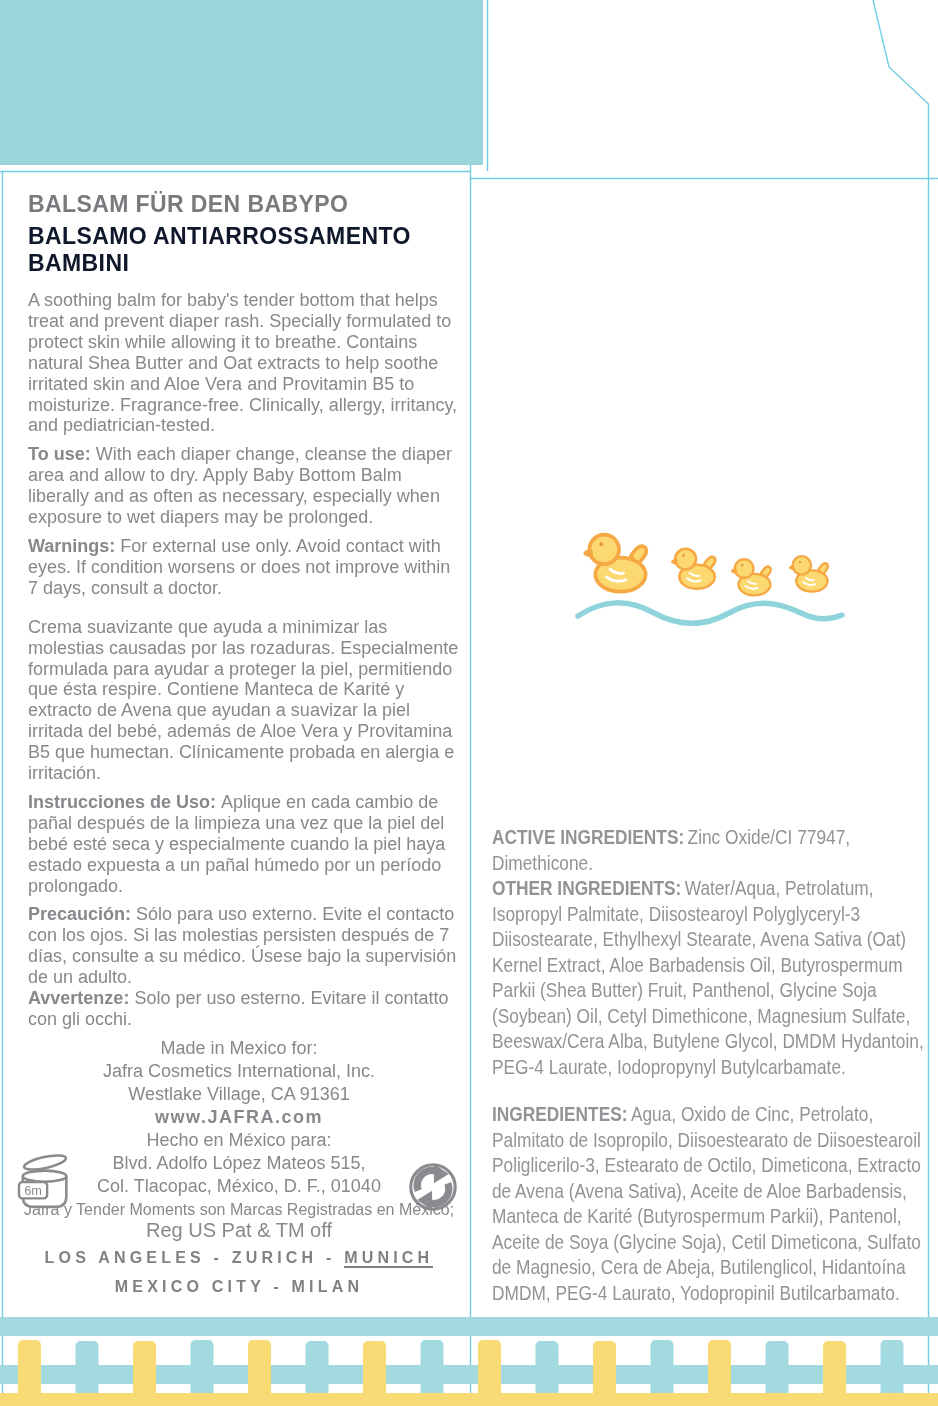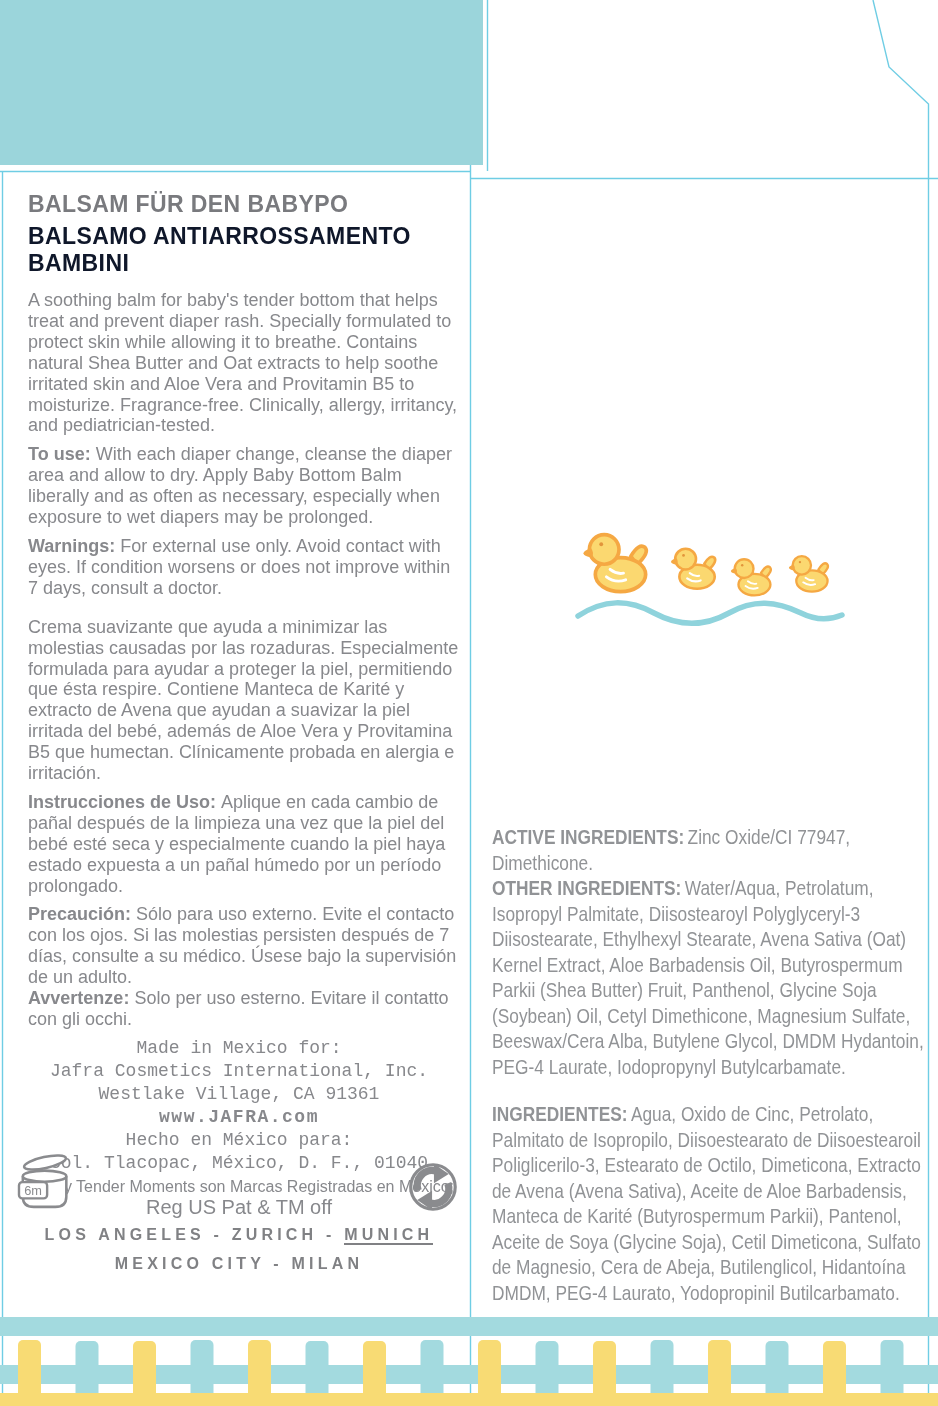--- a/index.html
+++ b/index.html
@@ -20,21 +20,21 @@
   .leftcol p{margin:0 0 8px 0;}
   .leftcol p.gap{margin-bottom:18px;}
   .plabel{font-weight:bold;margin-right:5px;}
 
   
   .lowerblock{
     position:absolute;left:16px;top:988px;width:446px;
     color:#87888C;font-size:18px;line-height:20.9px;
   }
   .lowerblock .avv{margin:0 0 7px 12px;width:436px;}
-  .addr{text-align:center;font-family:Liberation Mono, monospace;}
+  .addr{text-align:center;}
   .addr div{line-height:23px;}
   .website{font-weight:bold;letter-spacing:1.5px;}
   .tmline{font-size:16px;line-height:21.5px;text-align:center;margin-top:1px;}
   .regline{font-size:20px;line-height:21px;text-align:center;}
   .cities{font-weight:bold;color:#808184;font-size:16px;letter-spacing:4.2px;line-height:25px;text-align:center;margin-top:4px;}
   .munich{border-bottom:2px solid currentColor;}
 
   
   .rightcol{
     position:absolute;left:492px;top:824px;width:524px;
@@ -86,20 +86,21 @@
 
 <div class="lowerblock">
   <p class="avv"><span class="plabel">Avvertenze:</span><span>Solo per uso esterno. Evitare il contatto con gli occhi.</span></p>
 
   <div class="addr">
     <div>Made in Mexico for:</div>
     <div>Jafra Cosmetics International, Inc.</div>
     <div>Westlake Village, CA 91361</div>
     <div class="website">www.JAFRA.com</div>
     <div>Hecho en México para:</div>
+    <div>Blvd. Adolfo López Mateos 515,</div>
     <div>Col. Tlacopac, México, D. F., 01040</div>
   </div>
 
   <div class="tmline">Jafra y Tender Moments son Marcas Registradas en México;</div>
   <div class="regline">Reg US Pat &amp; TM off</div>
 
   <div class="cities">
     <span>LOS ANGELES - ZURICH -</span>
     <span class="munich">MUNICH</span>
   </div>

